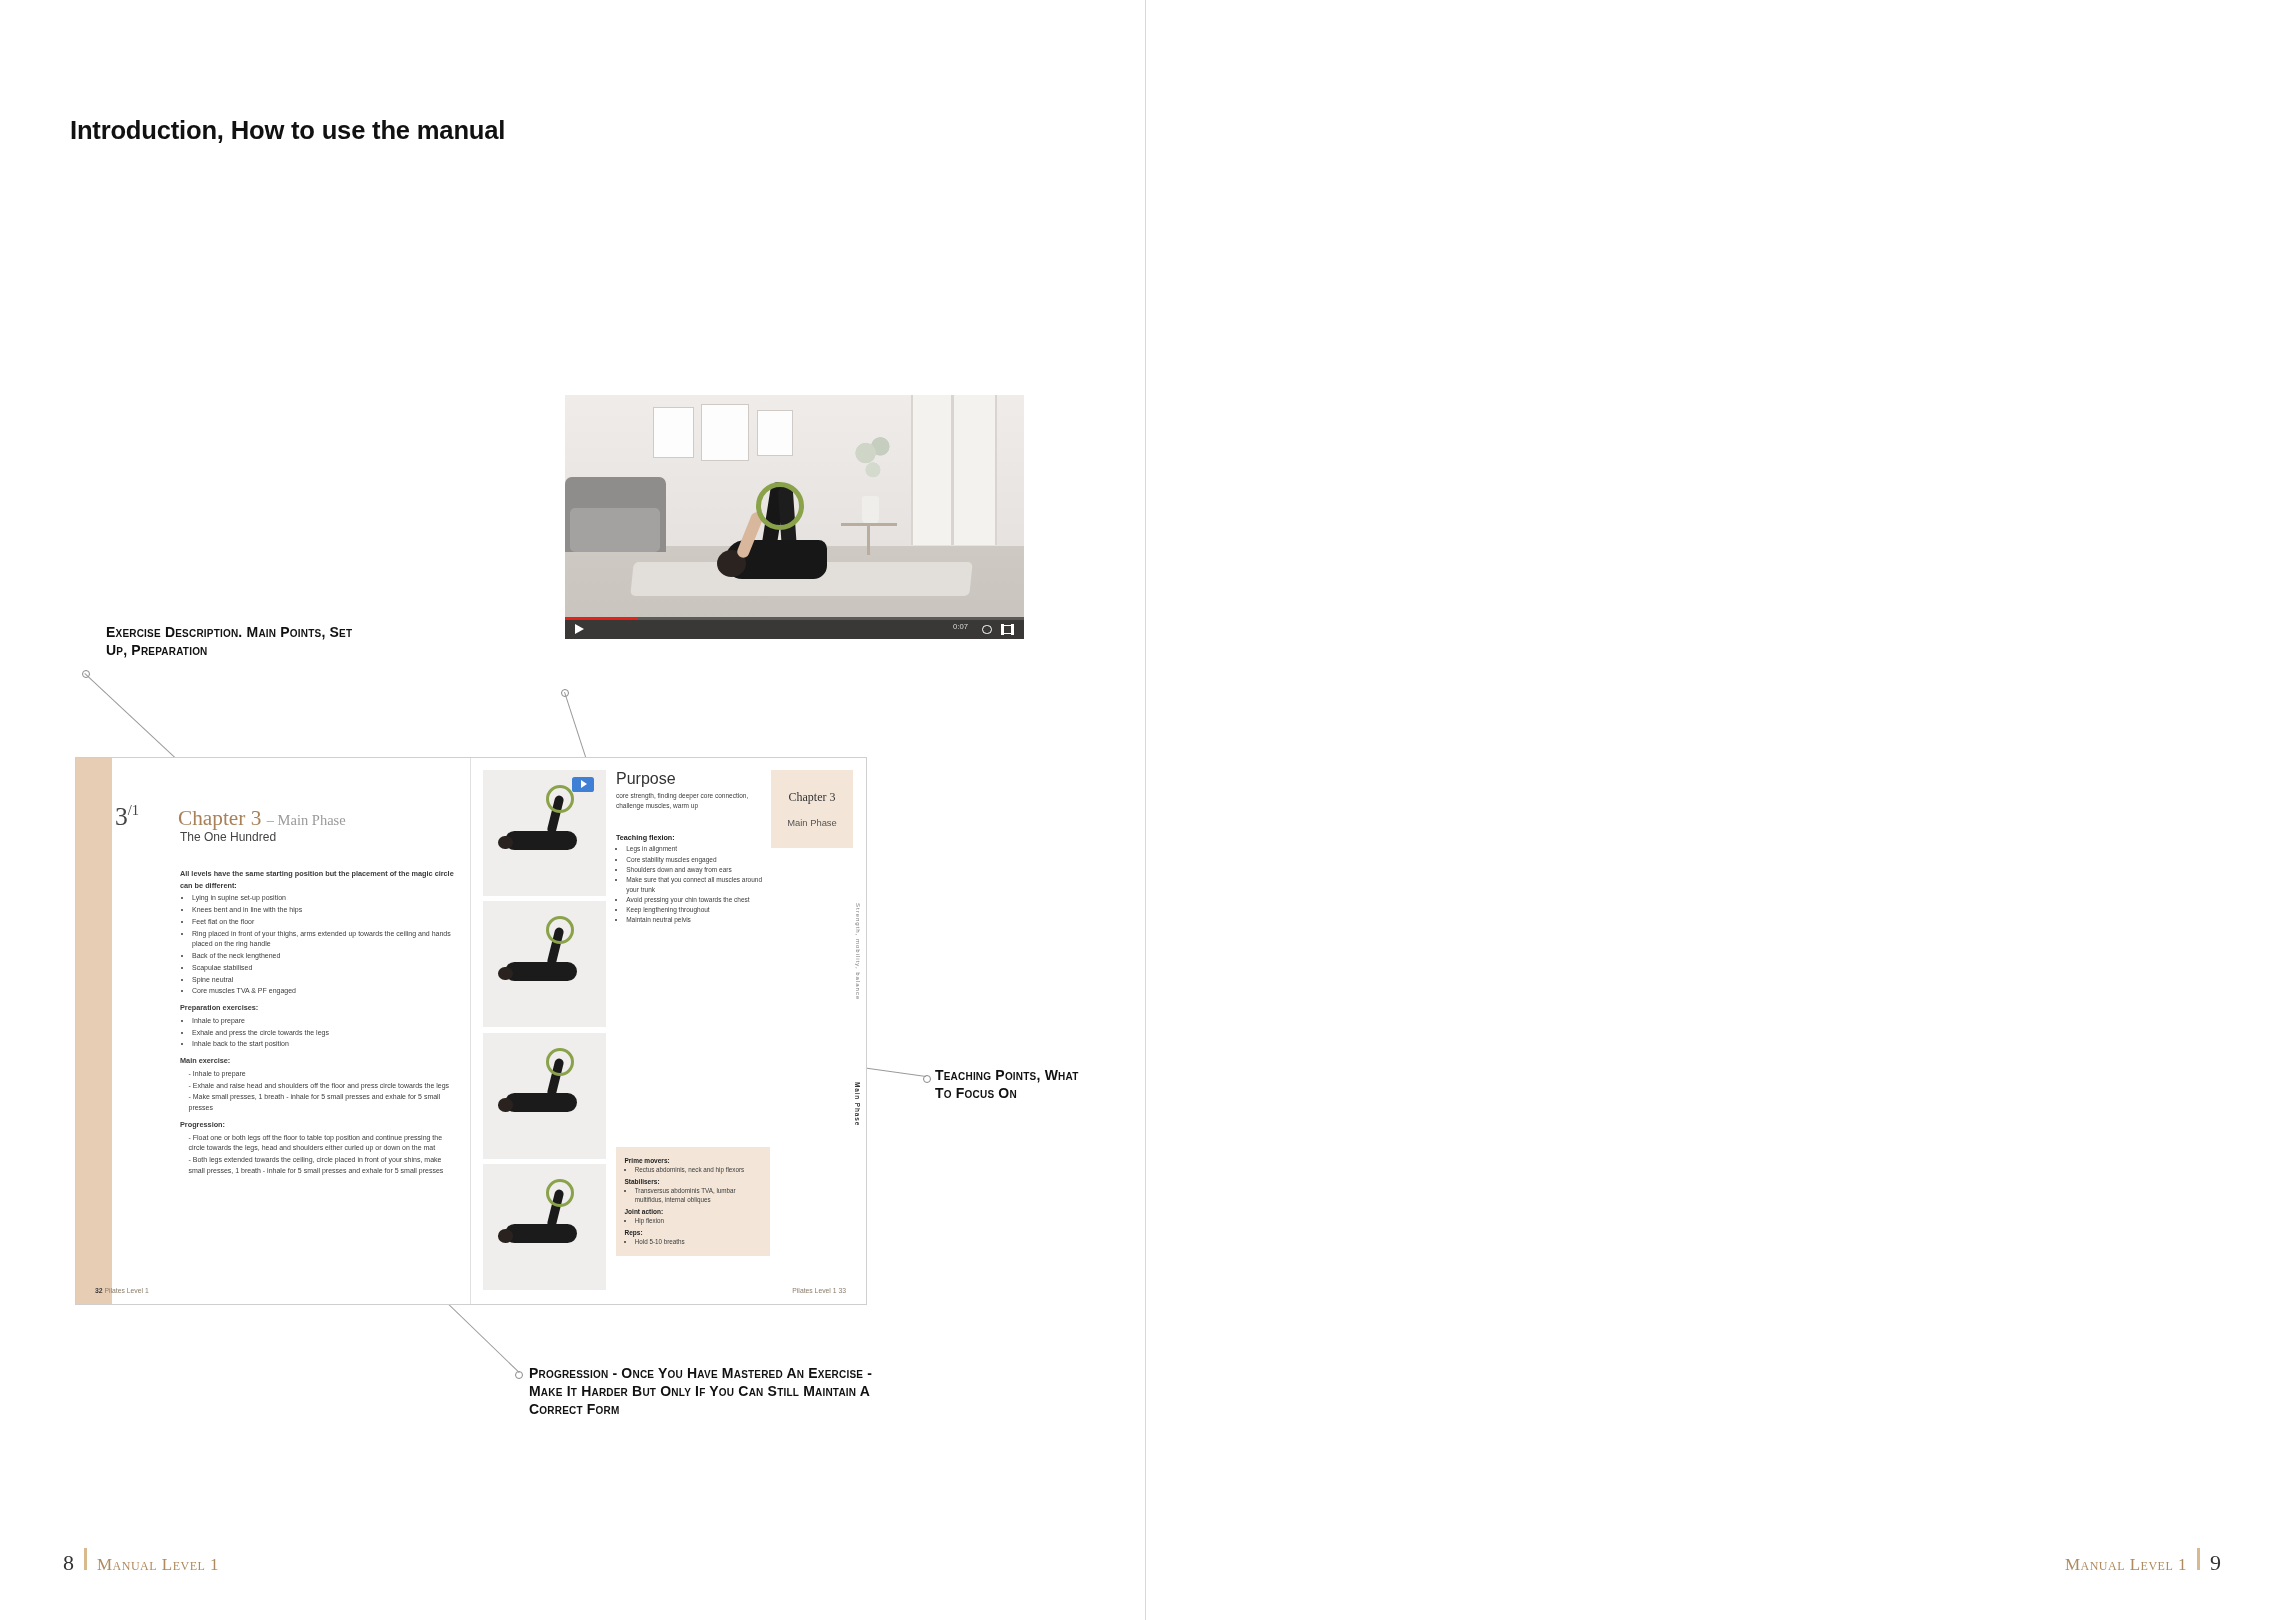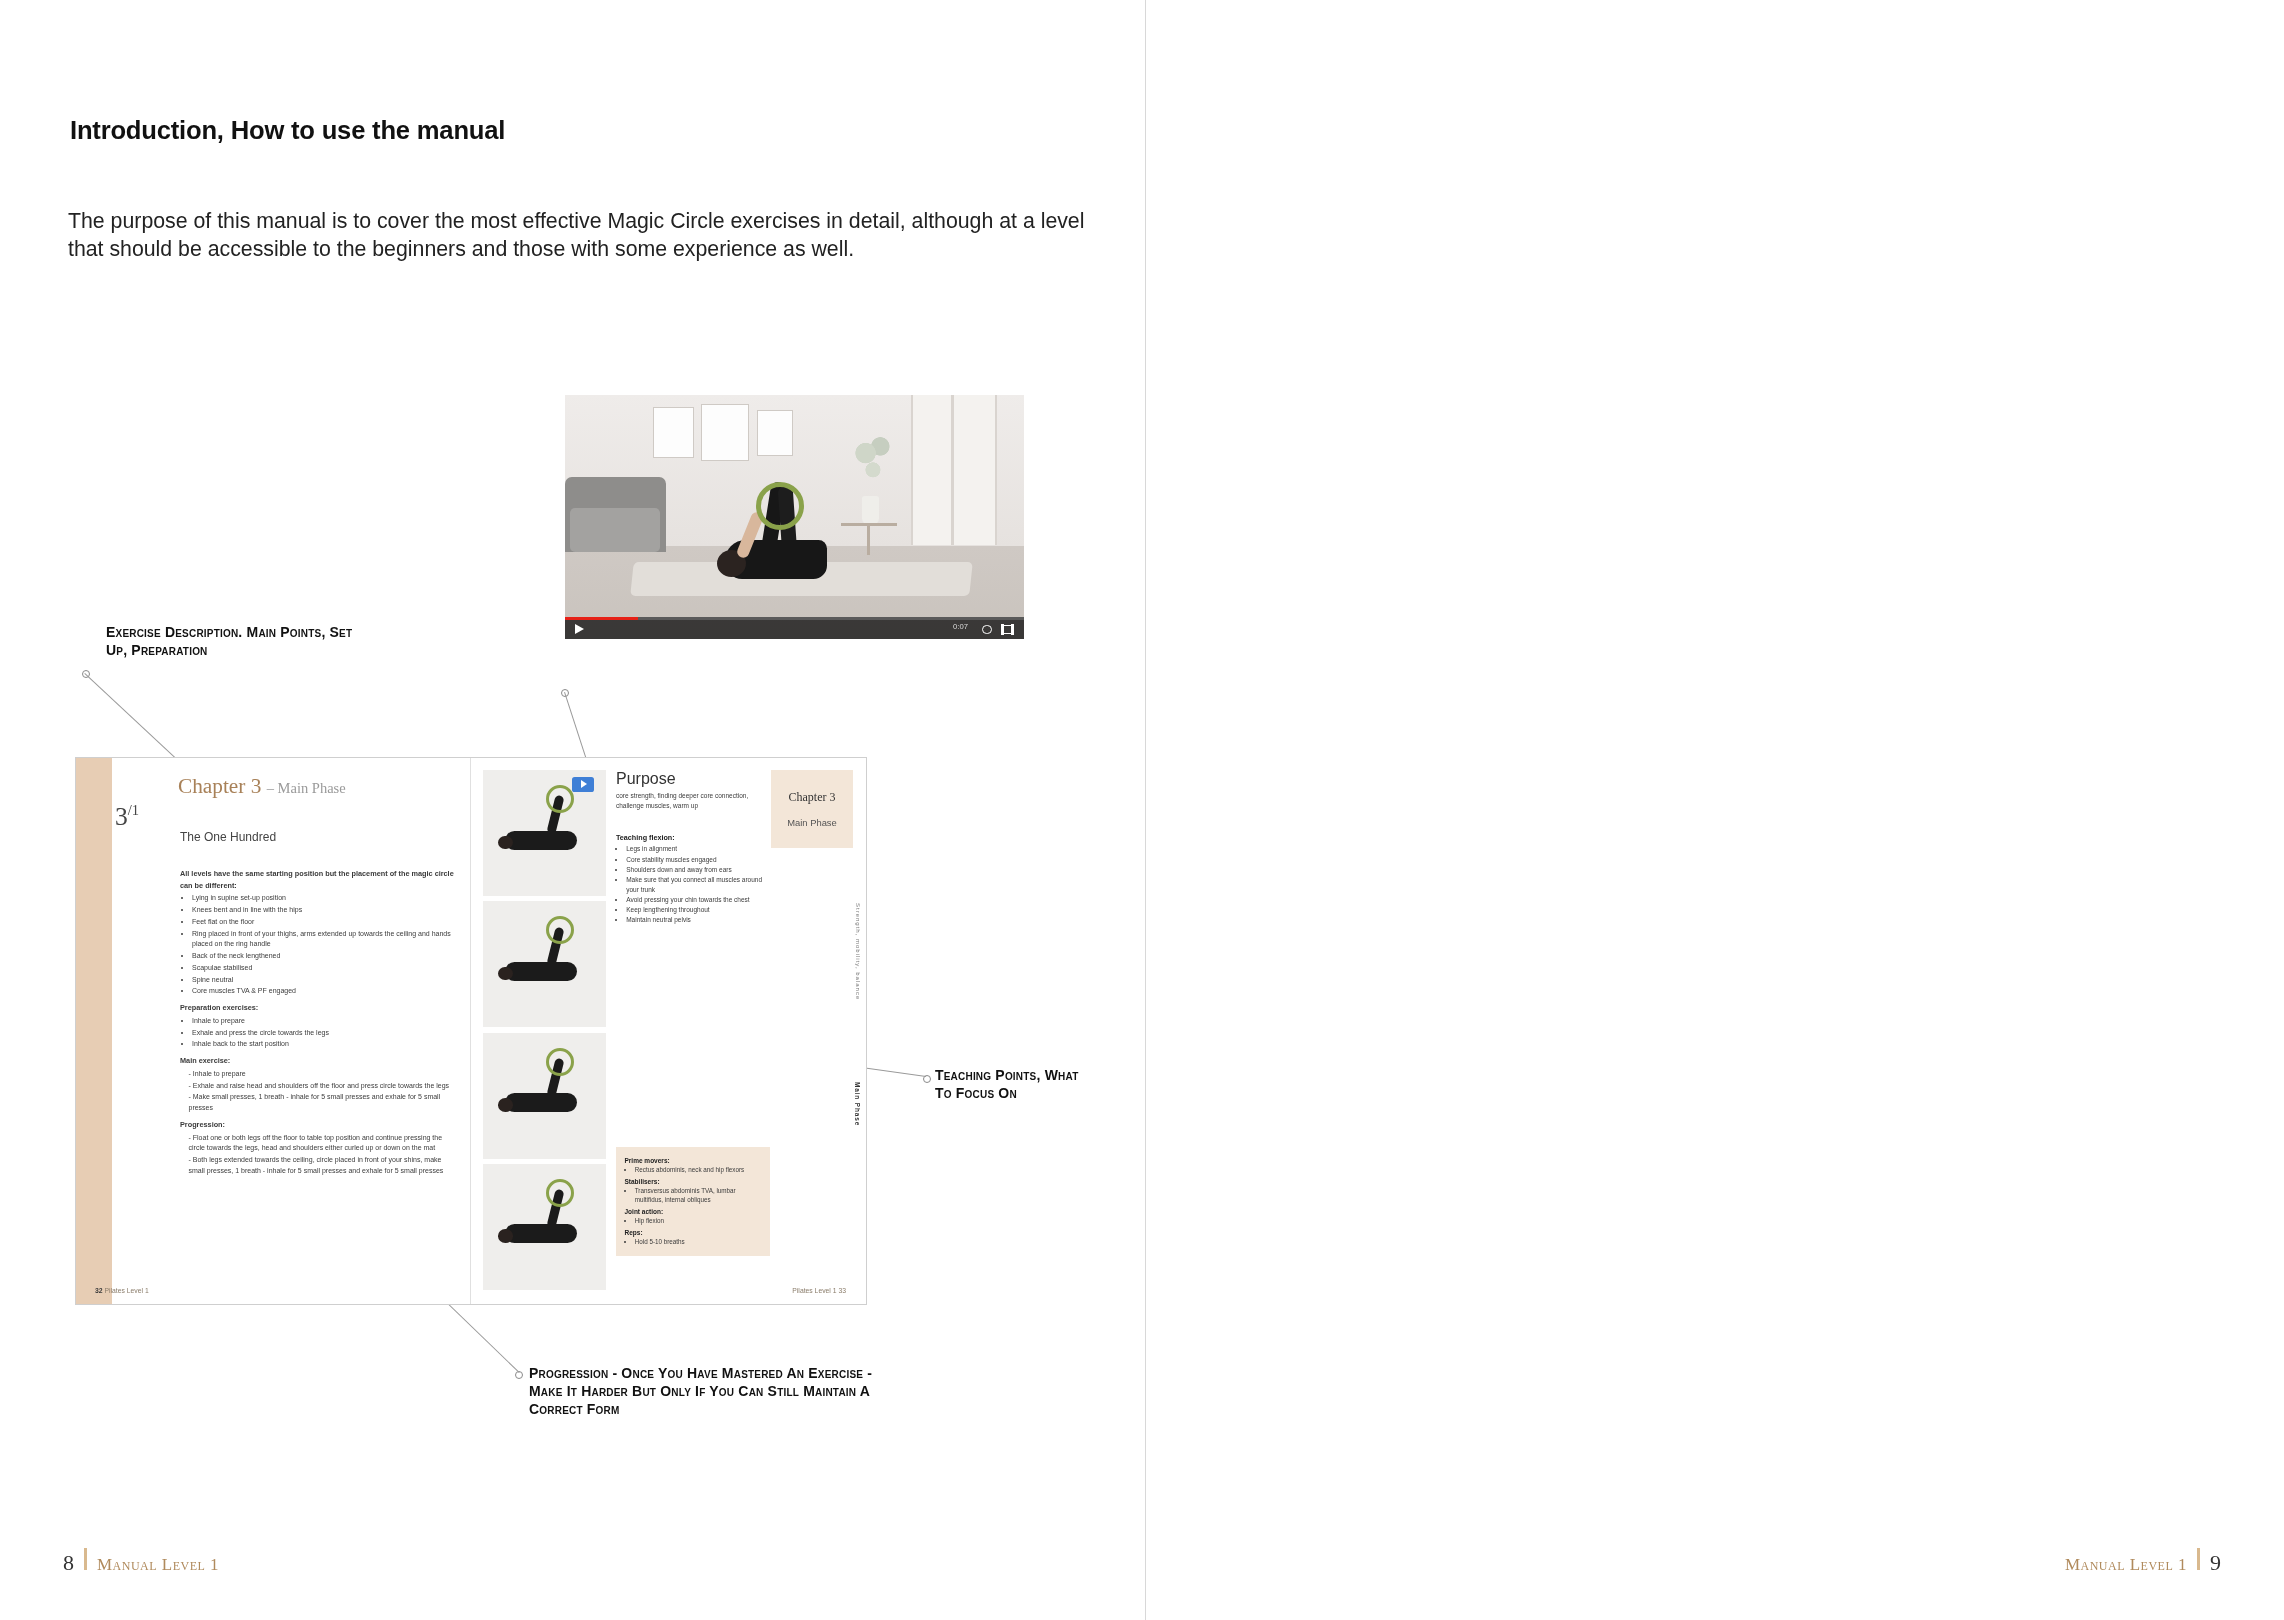--- a/index.html
+++ b/index.html
@@ -221,21 +221,21 @@
   .bp-strip {
     position: absolute; left: 0; top: 0; width: 36px; height: 100%;
     background: #e7cdb4;
   }
   .bp-num {
     position: absolute; left: 39px; top: 44px;
     font-size: 25.6px; color: #444; font-family: "Liberation Serif", serif;
   }
   .bp-num sup { font-size: 14.5px; }
   .bp-chapter {
-    position: absolute; left: 102px; top: 16px;
+    position: absolute; left: 102px; top: 48px;
     font-size: 21.3px; color: #a88158; font-family: "Liberation Serif", serif;
   }
   .bp-chapter span { color: #9a9a9a; font-size: 14.5px; }
   .bp-subtitle {
     position: absolute; left: 104px; top: 72px;
     font-size: 12px; color: #444;
   }
   .bp-text {
     position: absolute; left: 104px; top: 110px; width: 275px;
     font-size: 7px; line-height: 1.55; color: #3b3b3b;
@@ -337,21 +337,20 @@
   }
 </style>
 </head>
 <body>
 
 <div class="spread">
 
   <div class="page page-left">
 
     <div class="intro-title">Introduction, How to use the manual</div>
-    <div class="intro-body">The purpose of this manual is to cover the most effective Magic Circle exercises in detail, although at a level that should be accessible to the beginners and those with some experience as well.</div>
 
     <div class="video-box">
       <div class="vb-wall"></div>
       <div class="vb-frame vb-f1"></div>
       <div class="vb-frame vb-f2"></div>
       <div class="vb-frame vb-f3"></div>
       <div class="vb-window"></div>
       <div class="vb-sofa"></div>
       <div class="vb-plant"></div>
       <div class="vb-vase"></div>

